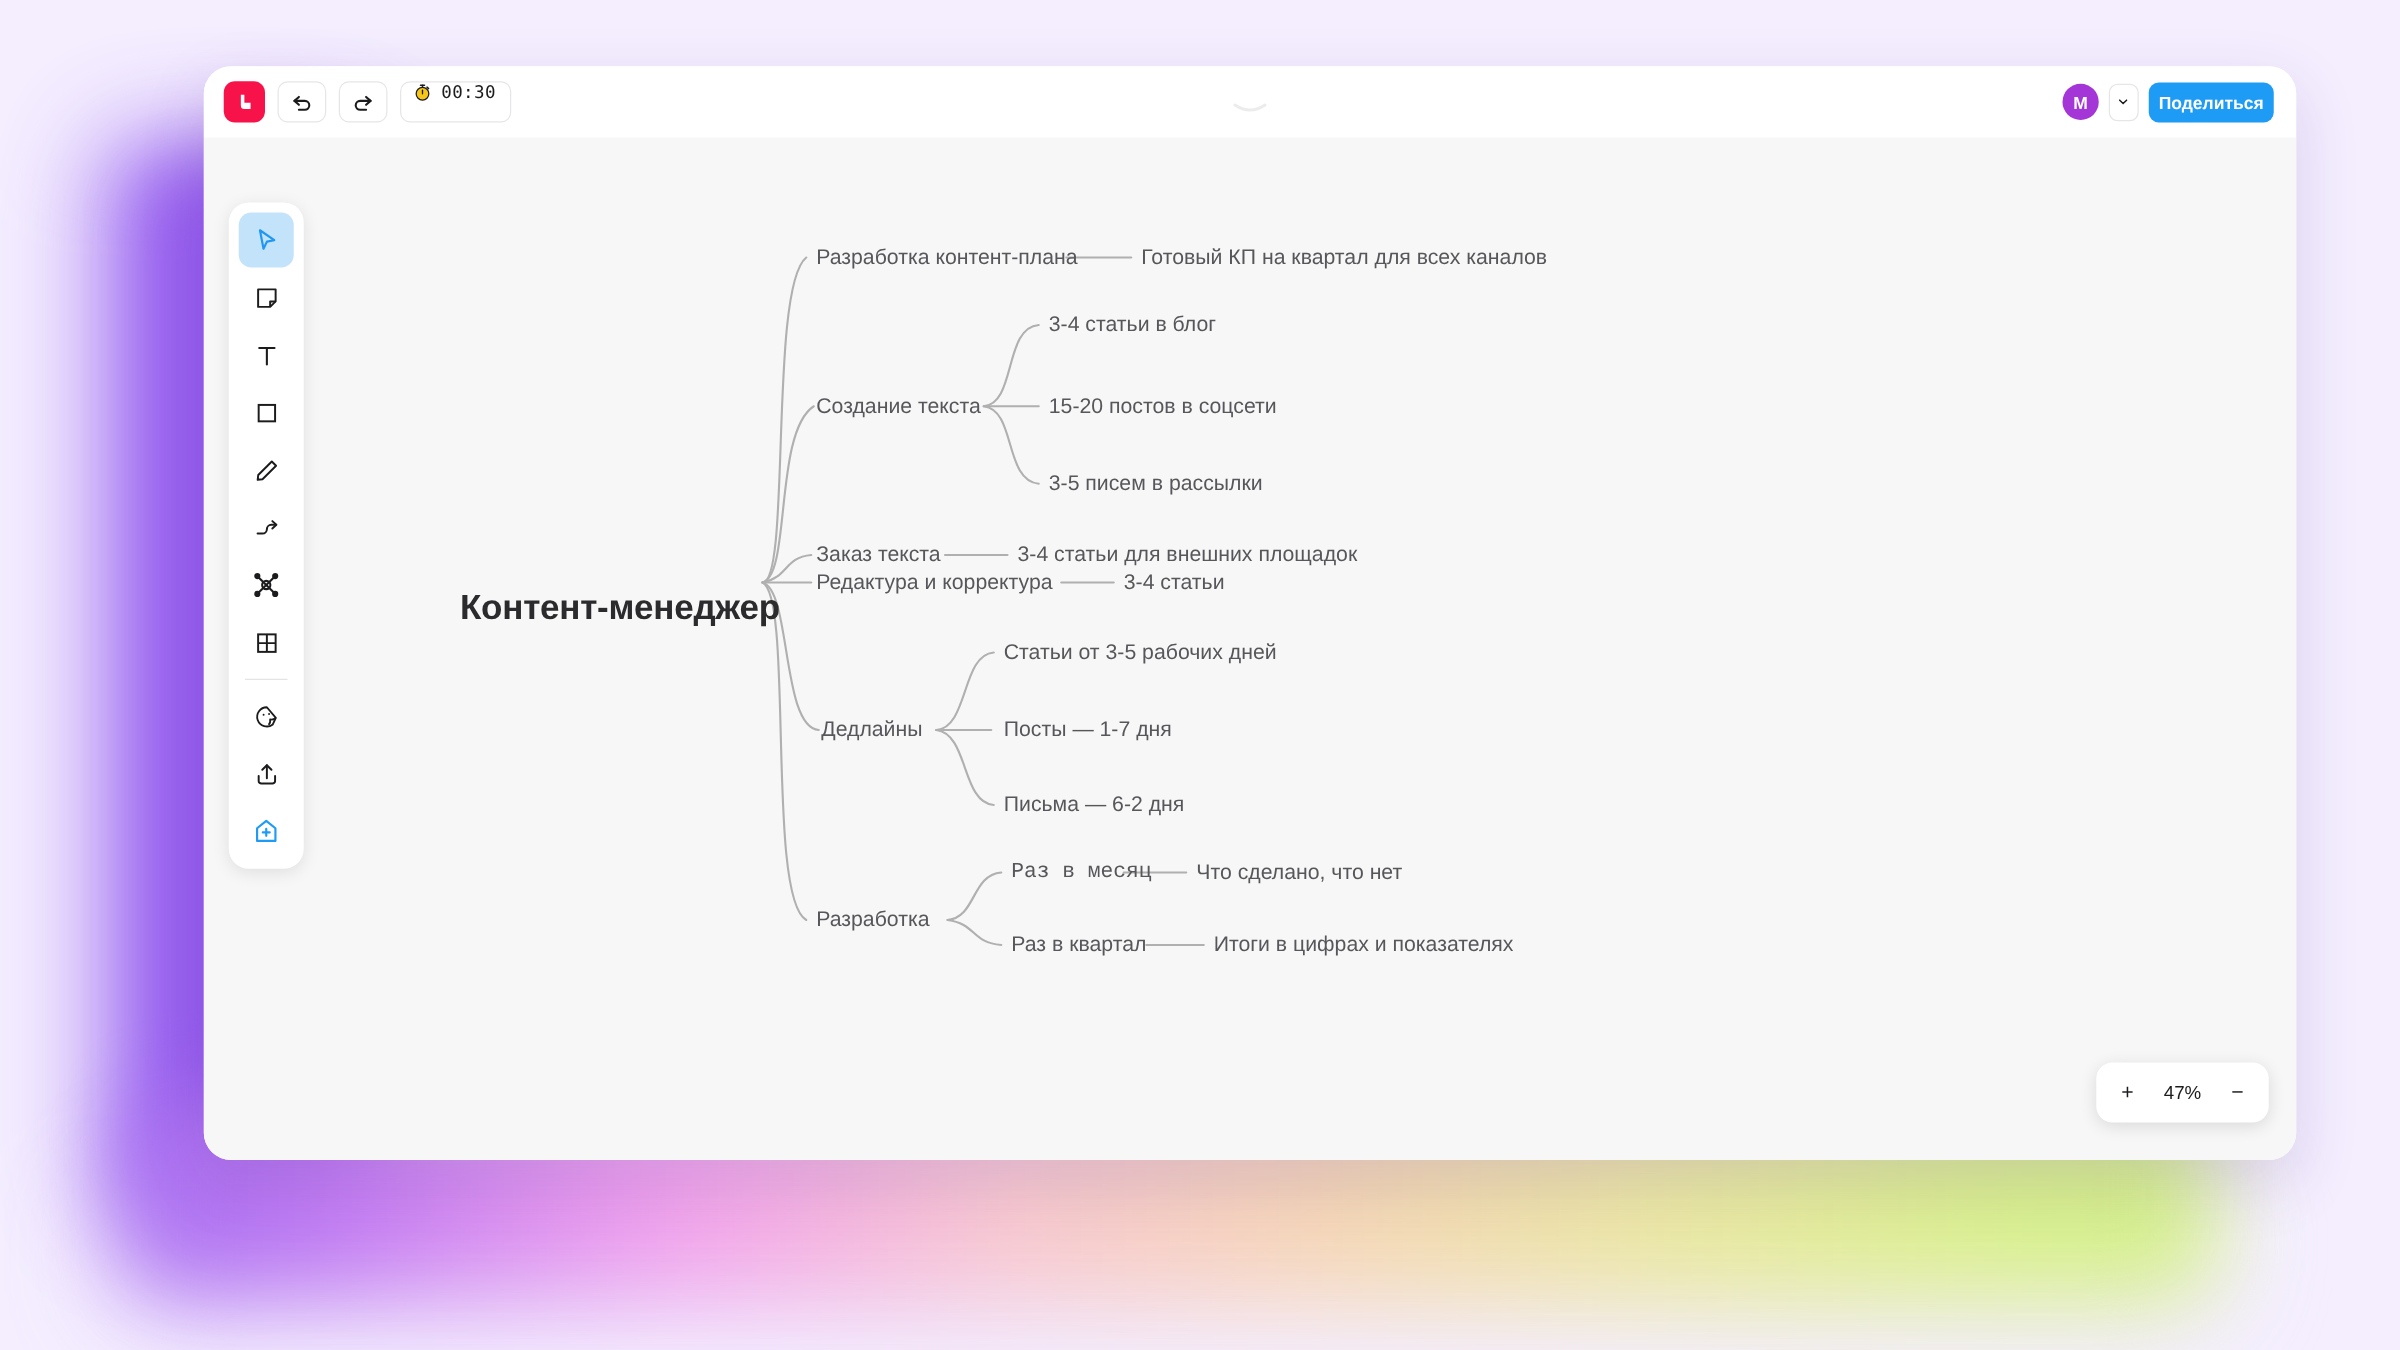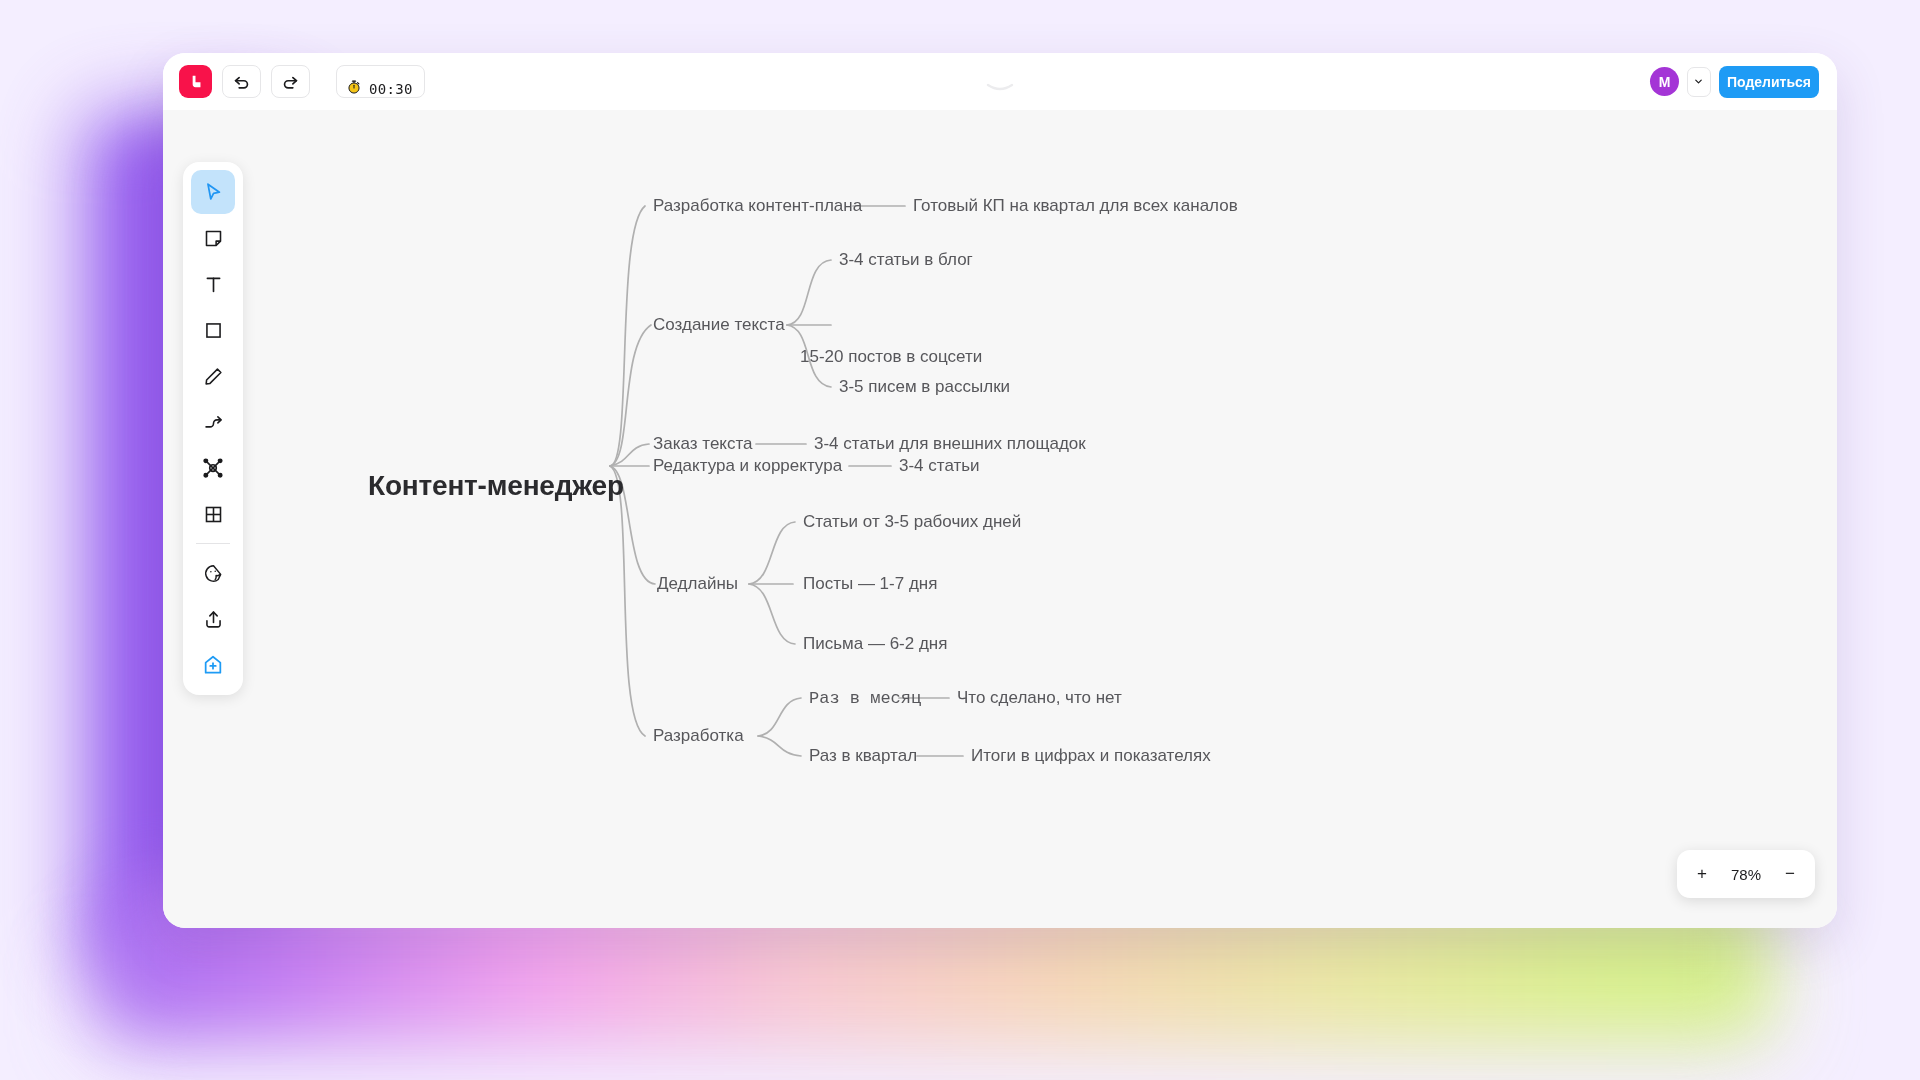--- a/index.html
+++ b/index.html
@@ -134,24 +134,23 @@
   }
 
   .timer {
     height: 33px;
     min-width: 82px;
     padding: 0 11px 0 9px;
     border-radius: 8px;
     border: 1px solid #e6e6e8;
     background: #fff;
     display: flex;
-    align-items: flex-end;
+    align-items: flex-start;
     gap: 7px;
     cursor: pointer;
-    margin-left: 16px;
   }
 
   .timer-emoji { font-size: 15px; line-height: 1; }
 
   .timer-text {
     font-size: 14px;
     color: #1c1c1e;
     letter-spacing: .3px;
     font-family: "DejaVu Sans Mono", monospace;
   }
@@ -525,21 +524,21 @@
         </g>
       </svg>
 
       <div class="node node-root" style="left:205px; top:356px;">Контент-менеджер</div>
 
       <div class="node node-branch" style="left:490px; top:96px;">Разработка контент-плана</div>
       <div class="node node-leaf" style="left:750px; top:96px;">Готовый КП на квартал для всех каналов</div>
 
       <div class="node node-branch" style="left:490px; top:215px;">Создание текста</div>
       <div class="node node-leaf" style="left:676px; top:150px;">3-4 статьи в блог</div>
-      <div class="node node-leaf" style="left:637px; top:215px;margin-top:32px;">15-20 постов в соцсети</div>
+      <div class="node node-leaf" style="left:676px; top:215px;">15-20 постов в соцсети</div>
       <div class="node node-leaf" style="left:676px; top:277px;">3-5 писем в рассылки</div>
 
       <div class="node node-branch" style="left:490px; top:334px;">Заказ текста</div>
       <div class="node node-leaf" style="left:651px; top:334px;">3-4 статьи для внешних площадок</div>
 
       <div class="node node-branch" style="left:490px; top:356px;">Редактура и корректура</div>
       <div class="node node-leaf" style="left:736px; top:356px;">3-4 статьи</div>
 
       <div class="node node-branch" style="left:494px; top:474px;">Дедлайны</div>
       <div class="node node-leaf" style="left:640px; top:412px;text-align:right;">Статьи от 3-5 рабочих дней</div>
@@ -549,18 +548,18 @@
       <div class="node node-branch" style="left:490px; top:626px;">Разработка</div>
       <div class="node node-leaf" style="left:646px; top:588px;font-family:Liberation Mono, monospace;">Раз в месяц</div>
       <div class="node node-leaf" style="left:646px; top:646px;">Раз в квартал</div>
 
       <div class="node node-leaf" style="left:794px; top:588px;">Что сделано, что нет</div>
       <div class="node node-leaf" style="left:808px; top:646px;">Итоги в цифрах и показателях</div>
     </div>
 
     <div class="zoom-widget">
       <button class="zoom-btn">+</button>
-      <span class="zoom-level">78%</span>
+      <span class="zoom-level">47%</span>
       <button class="zoom-btn">−</button>
     </div>
 
   </div>
 </div>
 
 </body></html>

